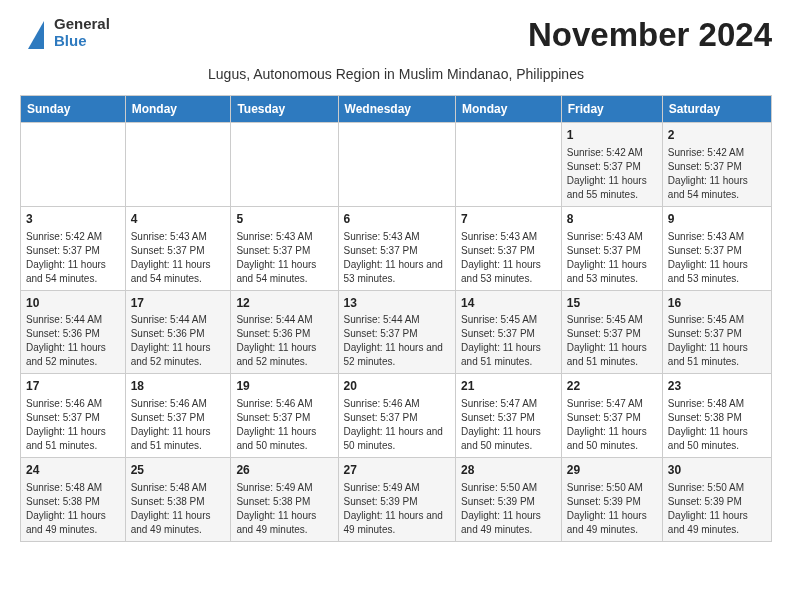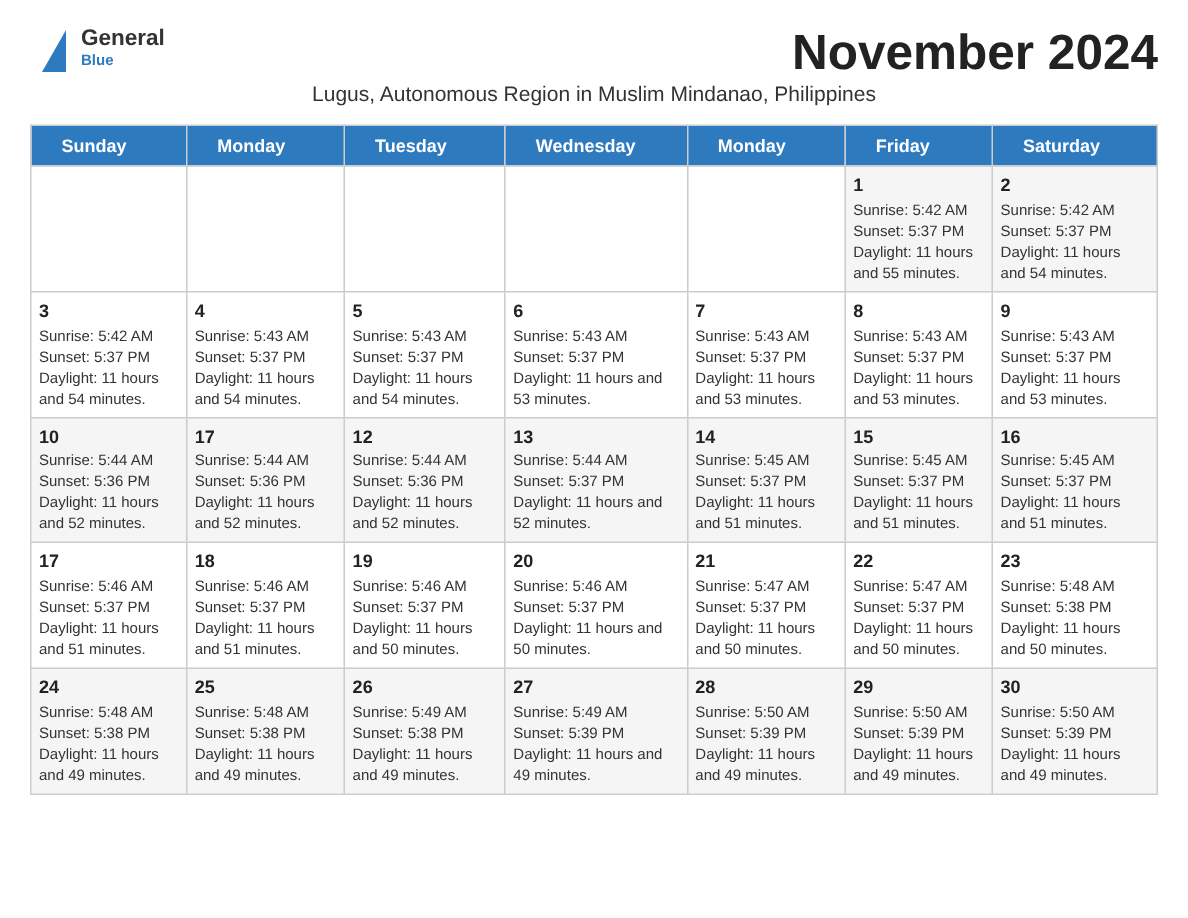--- a/index.html
+++ b/index.html
@@ -7,39 +7,39 @@
       font-family: Arial, sans-serif;
       background: #fff;
       width: 792px;
       min-height: 612px;
       padding: 16px 20px;
     }
     .header {
       display: flex;
       align-items: flex-start;
       justify-content: space-between;
-      margin-bottom: 0;
+      margin-bottom: 12px;
     }
     .logo {
       display: flex;
       align-items: center;
       gap: 4px;
     }
     .logo-text {
       display: flex;
       flex-direction: column;
       line-height: 1.1;
     }
     .logo-general {
       font-size: 15px;
       font-weight: bold;
       color: #333;
     }
     .logo-blue {
-      font-size: 10px;
+      font-size: 15px;
       font-weight: bold;
       color: #2e7abf;
     }
     .month-title {
       font-size: 33px;
       font-weight: bold;
       color: #222;
       text-align: right;
     }
     .subtitle {
@@ -50,21 +50,21 @@
     }
     table {
       width: 100%;
       border-collapse: collapse;
       font-size: 10.5px;
     }
     thead tr th {
       background: #2e7abf;
       color: #fff;
       text-align: left;
-      padding: 6px 20px;
+      padding: 6px 6px;
       font-size: 12px;
       font-weight: bold;
       border: 1px solid #ccc;
     }
     tbody tr td {
       vertical-align: top;
       border: 1px solid #ccc;
       padding: 4px 5px;
       height: 80px;
       background: #fff;

